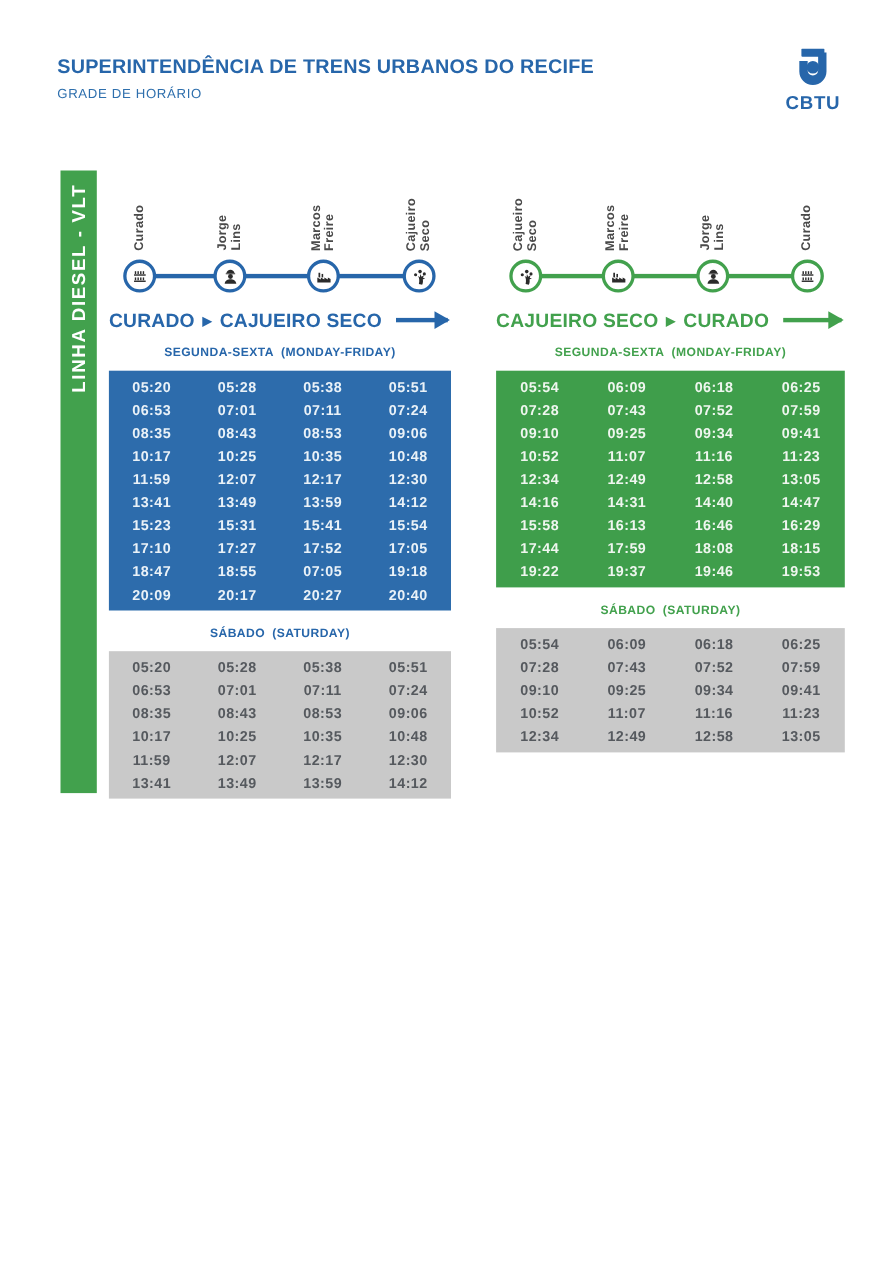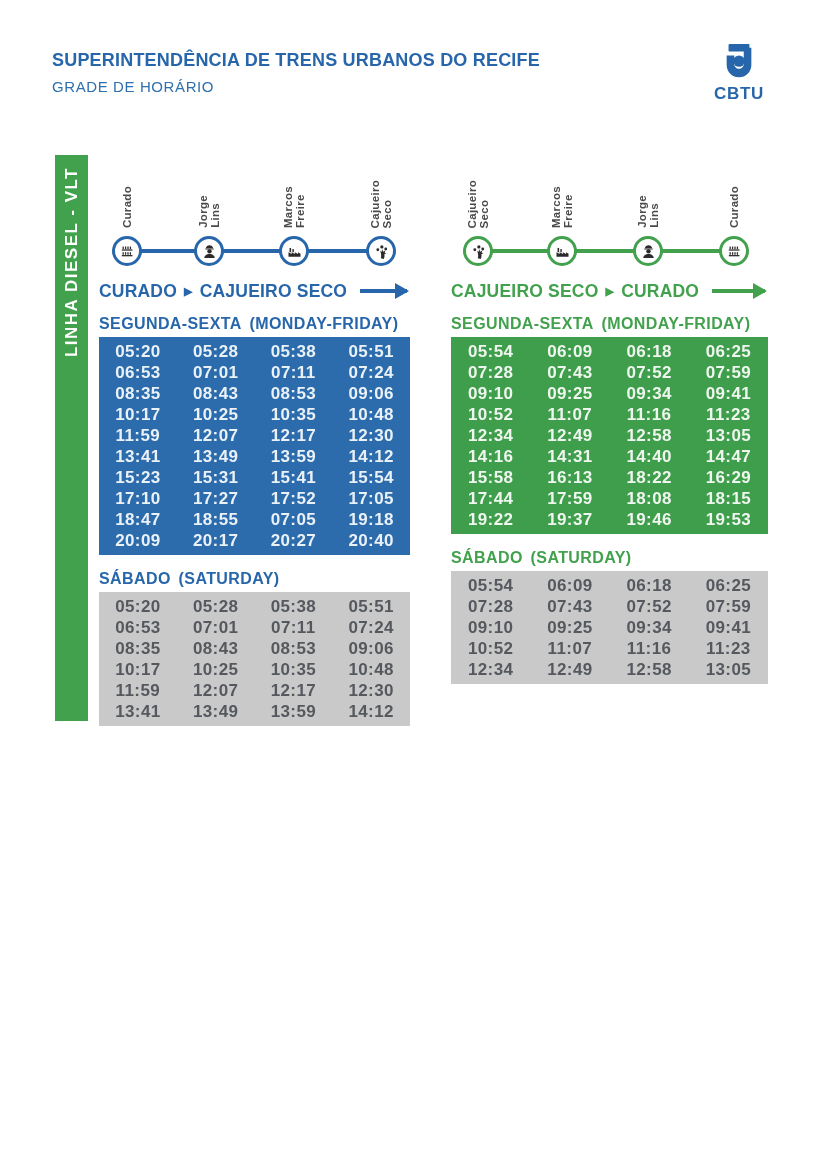--- a/index.html
+++ b/index.html
@@ -2,21 +2,21 @@
 <html style="--blue: #2766AA; --blue_soft: #2E6FAD; --green: #42A14D; --table_blue: #2D6CAC; --table_green: #3F9E4B; --table_gray: #C9C9C9; --gray_text: #55595E; --label_text: #4A4A4A;"><head>
 <meta charset="utf-8">
 <style>
   html,body{margin:0;padding:0;background:#fff;}
   .page{position:relative;width:813px;height:1150px;background:#fff;overflow:hidden;
         font-family:"Liberation Sans",sans-serif;outline:1px solid #ececec;}
 
   
   .header-title{position:absolute;left:52px;top:50px;margin:0;font-size:18px;font-weight:bold;
         color:var(--blue,#2766AA);letter-spacing:.2px;}
-  .header-sub{position:absolute;left:52px;top:78px;margin:0;font-size:15px;font-weight:normal;
+  .header-sub{position:absolute;left:52px;top:78px;margin:0;font-size:12px;font-weight:normal;
         color:var(--blue_soft,#2E6FAD);letter-spacing:.6px;}
   .logo{position:absolute;left:710px;top:44px;width:58px;text-align:center;}
   .logo svg{display:block;margin:0 auto;}
   .logo-text{font-size:17px;font-weight:bold;color:var(--blue,#2766AA);letter-spacing:.7px;margin-top:2px;}
 
   
   .vtext{writing-mode:vertical-rl;transform:rotate(180deg);white-space:pre-line;display:block;}
 
   
   .sidebar{position:absolute;left:55px;top:155px;width:33px;height:566px;background:var(--green,#42A14D);
@@ -51,30 +51,30 @@
   .panel-right .direction{color:var(--green,#42A14D);}
   .dir-caret{font-size:11px;margin:1px 7px 0 7px;}
   .dir-arrow{flex:1;height:4px;position:relative;margin-left:13px;margin-right:3px;}
   .panel-left .dir-arrow{background:var(--blue,#2766AA);}
   .panel-right .dir-arrow{background:var(--green,#42A14D);}
   .dir-arrow::after{content:"";position:absolute;right:-2px;top:50%;transform:translateY(-50%);
         border-top:8px solid transparent;border-bottom:8px solid transparent;}
   .panel-left .dir-arrow::after{border-left:14px solid var(--blue,#2766AA);}
   .panel-right .dir-arrow::after{border-left:14px solid var(--green,#42A14D);}
 
-  .period{margin-top:13px;height:15px;font-size:16px;letter-spacing:.4px;}
+  .period{margin-top:13px;height:15px;font-size:11px;letter-spacing:.4px;text-align:center;}
   .panel-left .period{color:var(--blue,#2766AA);}
   .panel-right .period{color:var(--green,#42A14D);}
   .period-name{font-weight:bold;}
   .period-sub{font-weight:bold;margin-left:3px;}
   .sat{margin-top:15px;}
 
   .time-grid{margin-top:7px;display:grid;grid-template-columns:repeat(4,1fr);grid-auto-rows:21px;
         padding:4px 0;align-items:center;justify-items:center;
-        font-size:17px;font-weight:bold;letter-spacing:.4px;}
+        font-size:13px;font-weight:bold;letter-spacing:.4px;}
   .tbl-blue{background:var(--table_blue,#2D6CAC);color:#EAF2F8;}
   .tbl-green{background:var(--table_green,#3F9E4B);color:#EFF6EF;}
   .tbl-gray{background:var(--table_gray,#C9C9C9);color:var(--gray_text,#55595E);}
 </style>
 </head>
 <body>
 
 <div class="page">
 
   <h1 class="header-title">SUPERINTENDÊNCIA DE TRENS URBANOS DO RECIFE</h1>
@@ -366,21 +366,21 @@
         <span>12:34</span>
         <span>12:49</span>
         <span>12:58</span>
         <span>13:05</span>
         <span>14:16</span>
         <span>14:31</span>
         <span>14:40</span>
         <span>14:47</span>
         <span>15:58</span>
         <span>16:13</span>
-        <span>18:22</span>
+        <span>16:46</span>
         <span>16:29</span>
         <span>17:44</span>
         <span>17:59</span>
         <span>18:08</span>
         <span>18:15</span>
         <span>19:22</span>
         <span>19:37</span>
         <span>19:46</span>
         <span>19:53</span>
       </div>

